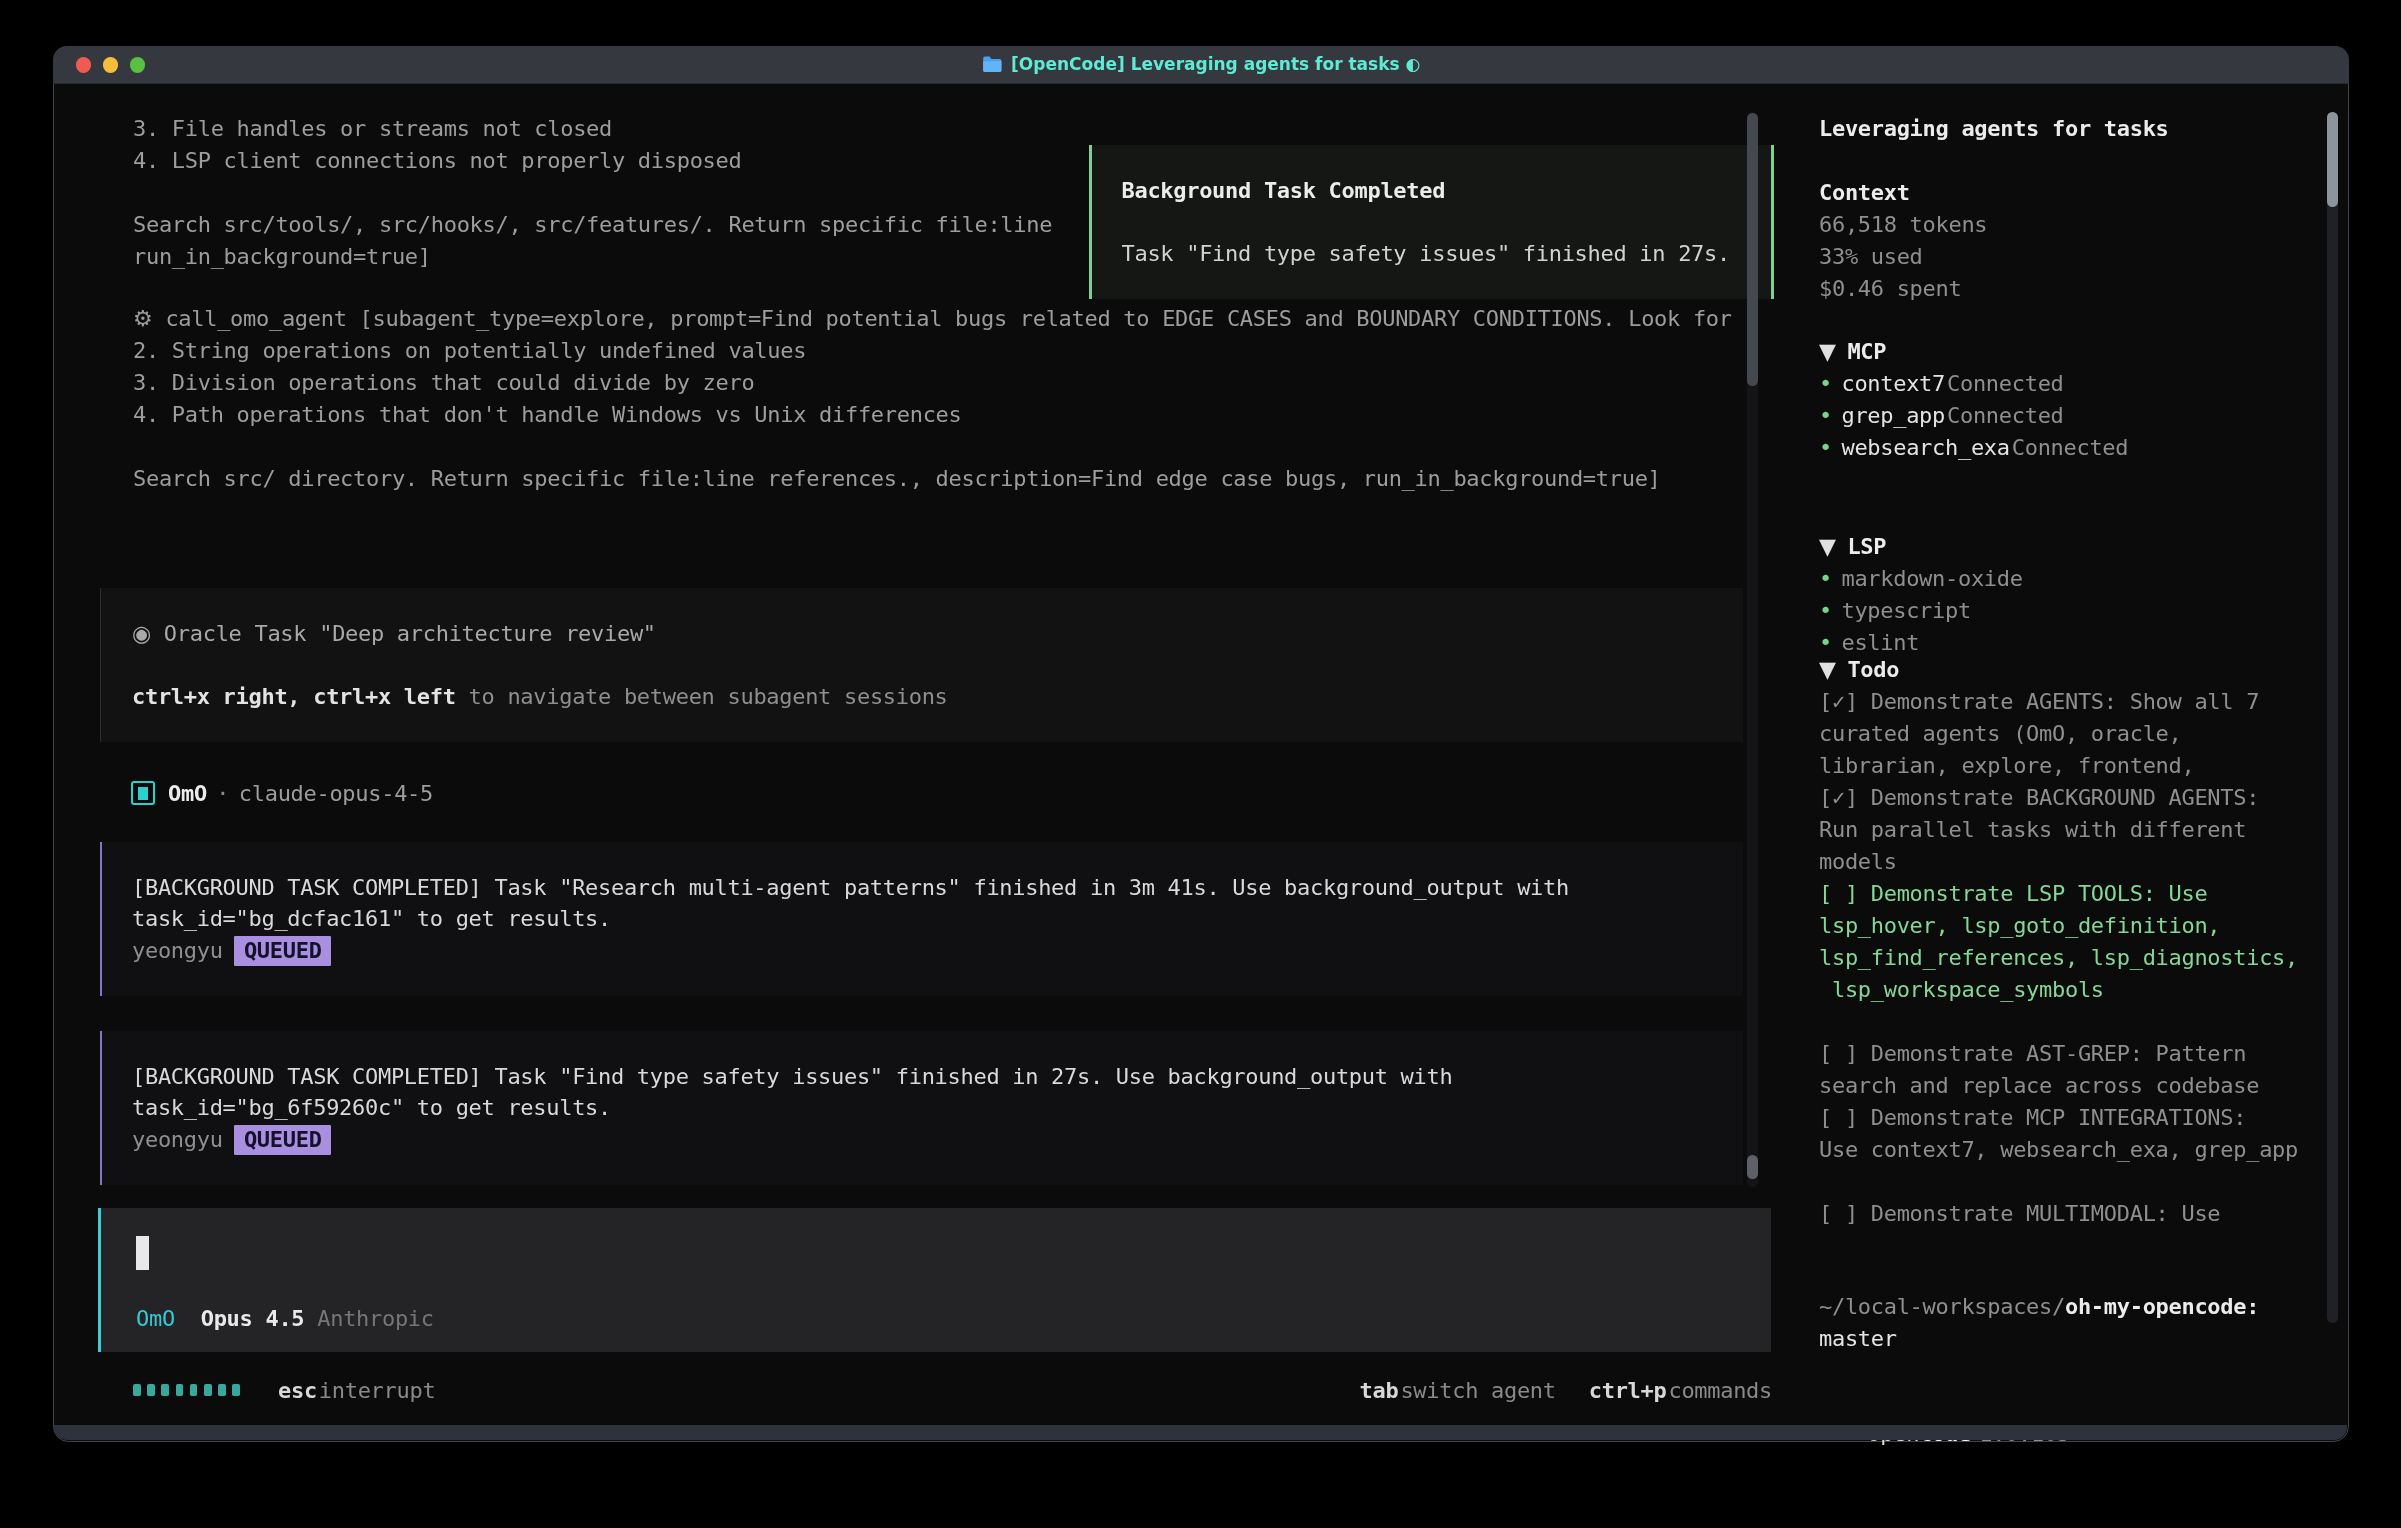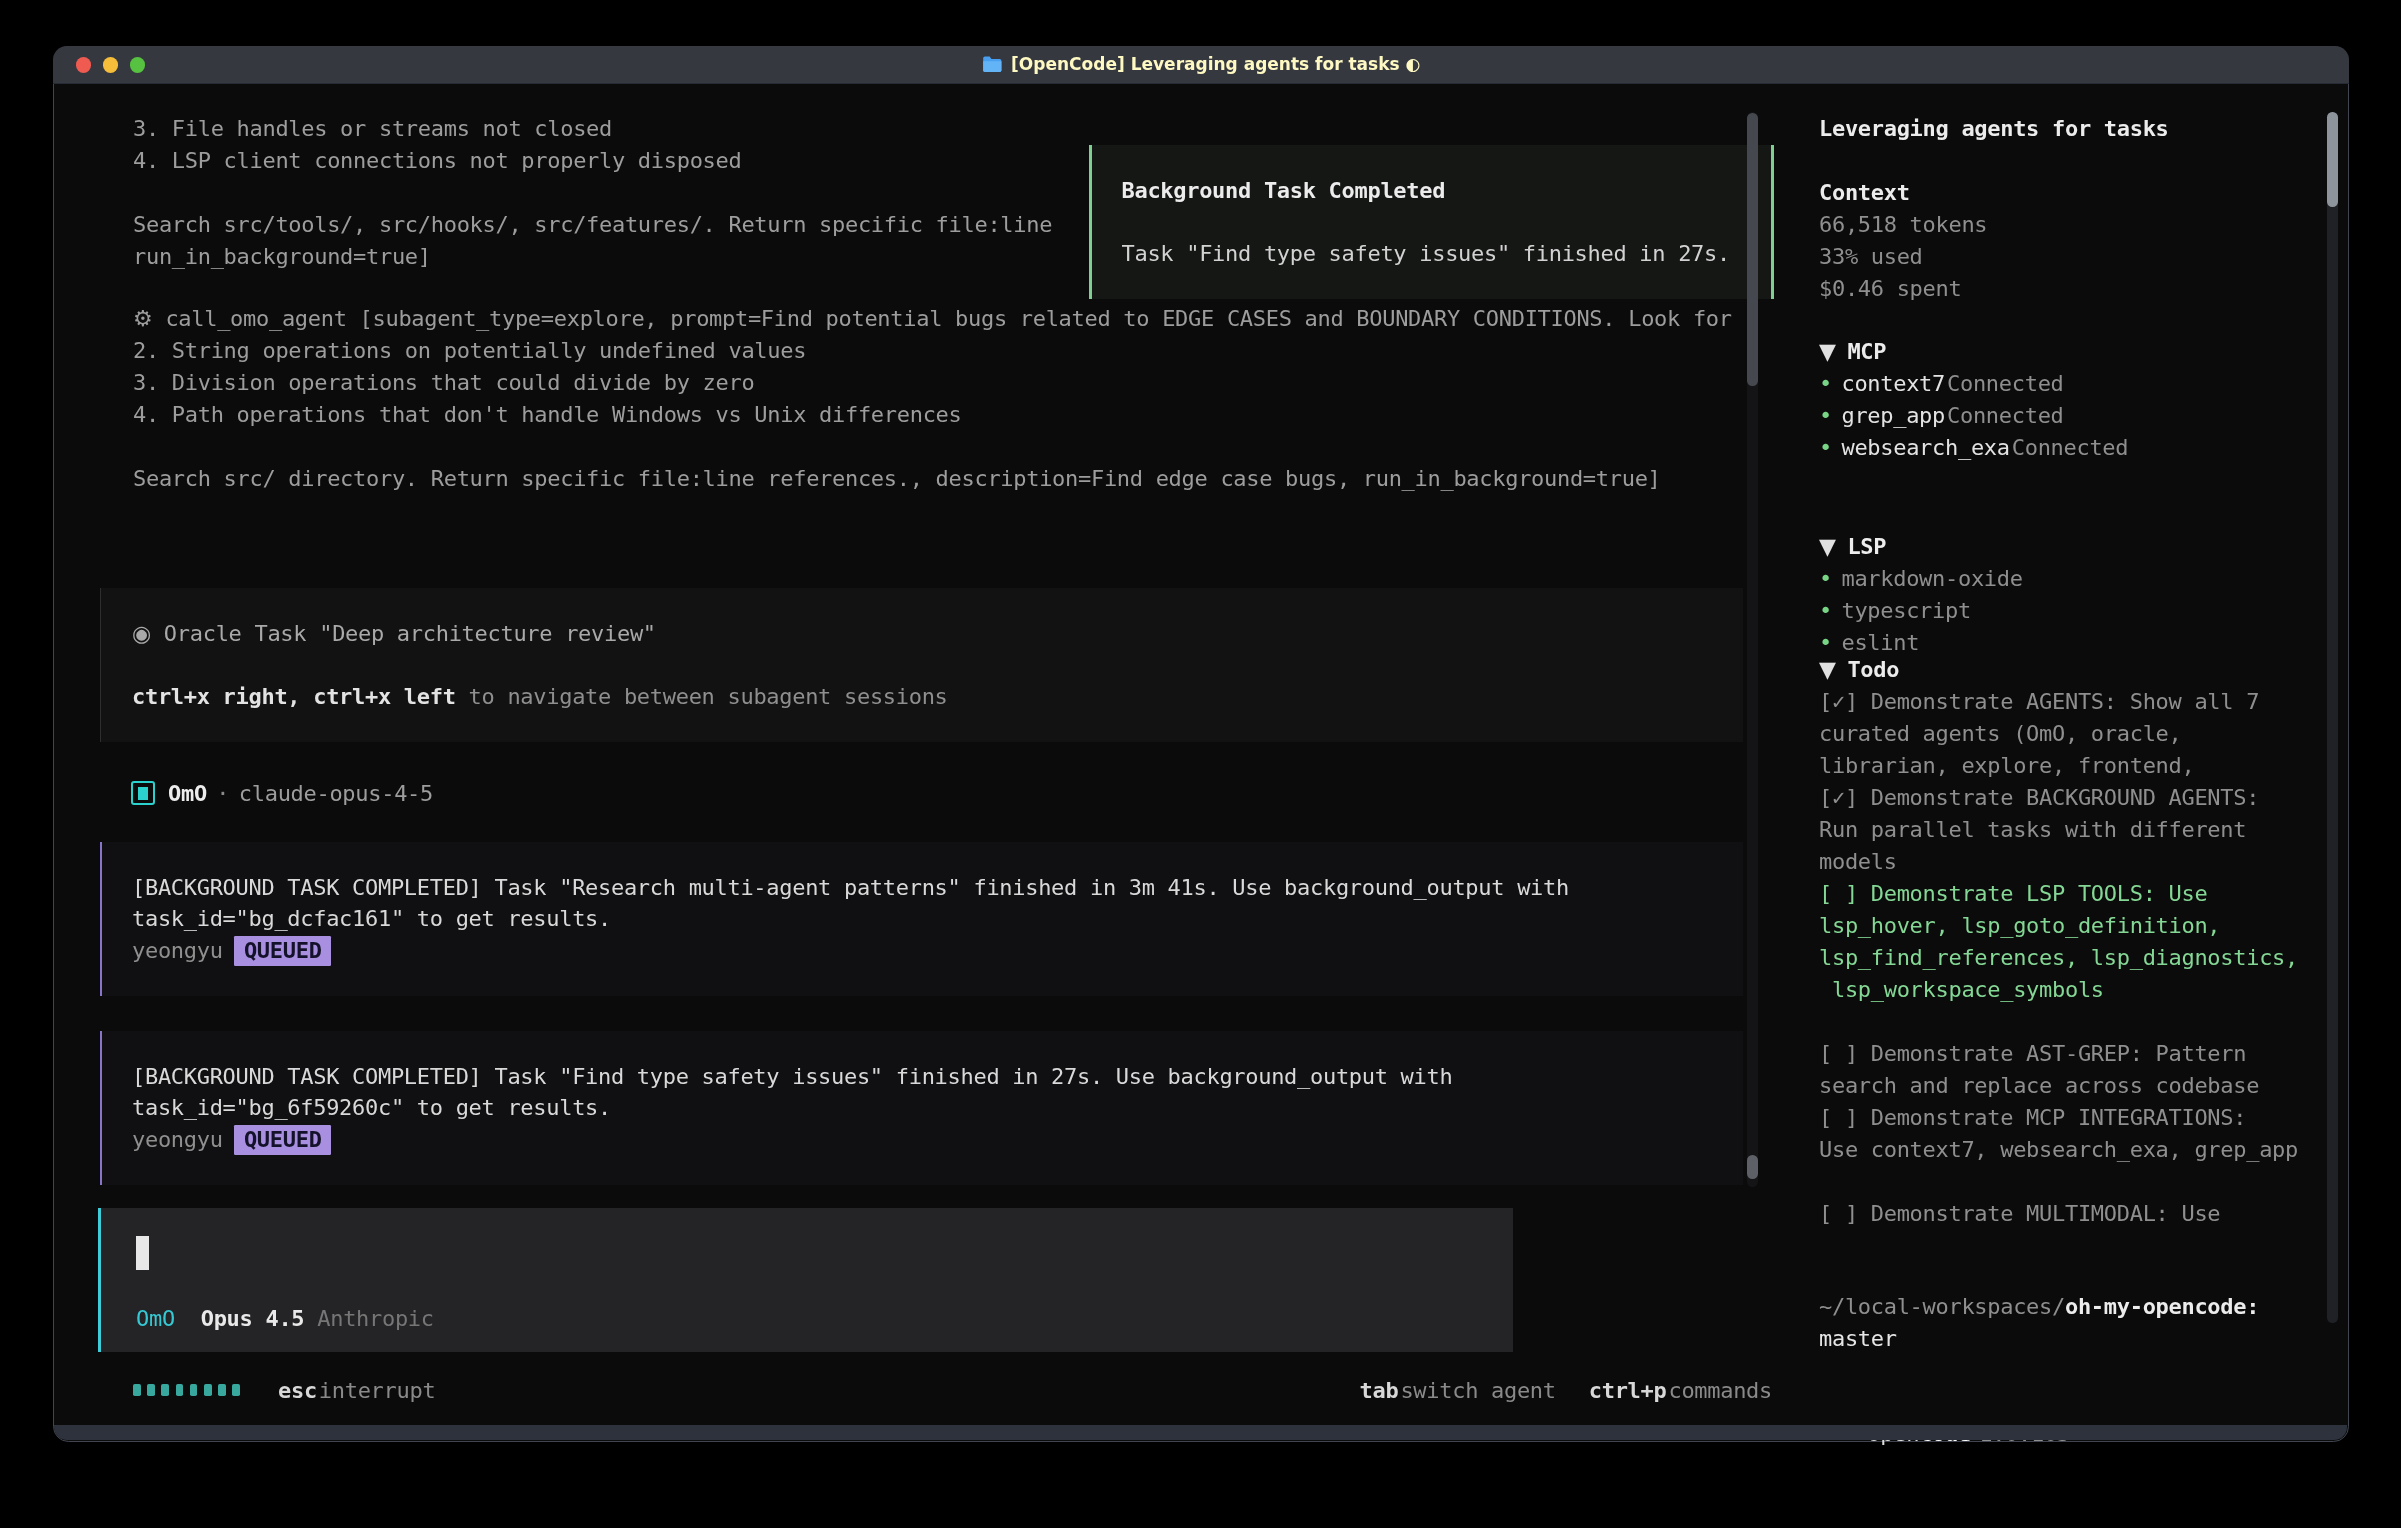--- a/index.html
+++ b/index.html
@@ -23,21 +23,21 @@
     border-radius:15.4px;border:1.2px solid #40454f;box-sizing:border-box;}
   #titlebar{left:53px;top:46px;width:2296px;height:38px;background:#35383e;
     border-radius:14px 14px 0 0;border-bottom:1.8px solid #272b36;box-sizing:border-box;}
   .tl{position:absolute;top:11.2px;width:15.4px;height:15.4px;border-radius:50%;}
   #tl-close{left:22.5px;background:#f05b51;}
   #tl-min{left:50px;background:#f6bd3b;}
   #tl-zoom{left:77px;background:#57c141;}
   #titletext{position:absolute;left:0;top:0;width:100%;height:36px;display:flex;
     align-items:center;justify-content:center;gap:9.5px;
     font-family:"DejaVu Sans",sans-serif;font-size:17px;font-weight:bold;
-    letter-spacing:0;color:#fef9c3;}
+    letter-spacing:0;color:#5eead4;}
   #bottomstrip{left:54px;top:1425px;width:2293px;height:15.4px;background:#2d323d;
     border-radius:0 0 13px 13px;}
 
   
   #notif{left:1089px;top:145px;width:685px;height:154px;background:#151715;
     border-left:3px solid #7ecf90;border-right:3px solid #7ecf90;box-sizing:border-box;}
   #notif .t{position:absolute;left:29.5px;top:29.5px;color:#ececec;font-weight:bold;}
   #notif .b{position:absolute;left:29.5px;top:93px;color:#d2d2d2;}
 
   
@@ -51,21 +51,21 @@
   .badge{display:inline-block;background:#a88fe0;color:#14122a;font-weight:bold;
     padding:0 9.5px;height:29.5px;line-height:29.5px;border-radius:1.2px;margin-left:11.8px;}
 
   
   #agenthdr{left:131px;top:777px;height:32px;display:flex;align-items:center;}
   #omoicon{width:20px;height:20px;border:2.4px solid #2bd1cc;border-radius:3px;
     margin-right:13px;display:flex;align-items:center;justify-content:center;}
   #omoicon .fill{width:10.6px;height:13px;background:#2bd1cc;}
 
   
-  #inputbox{left:98px;top:1208px;width:1415px;height:144px;background:#242427;
+  #inputbox{left:98px;top:1208px;width:1673px;height:144px;background:#242427;
     border-left:3px solid #3fccd8;box-sizing:border-box;}
   #cursor{position:absolute;left:35px;top:28px;width:13px;height:34px;background:#e8e8e8;}
   #inputmeta{position:absolute;left:35px;top:95px;height:32px;line-height:32px;white-space:pre;}
   #inputmeta .agent{color:#35c9d4;}
   #inputmeta .model{color:#e9e9e9;font-weight:bold;}
   #inputmeta .prov{color:#767676;}
 
   
   #statusbar{left:133px;top:1374px;width:1639px;height:32px;display:flex;
     align-items:center;justify-content:space-between;}

